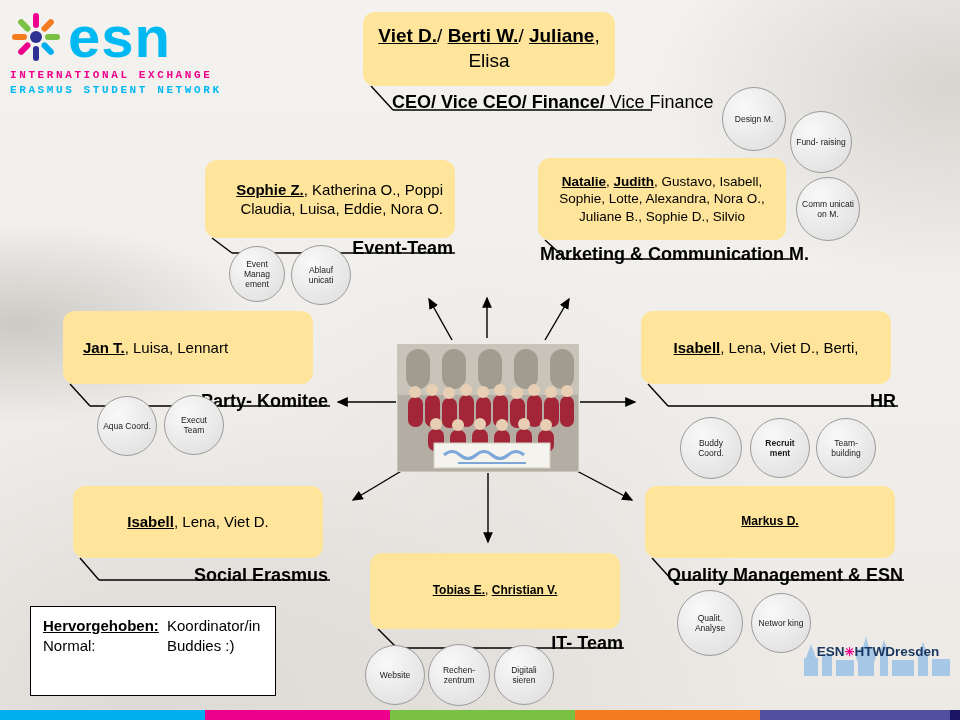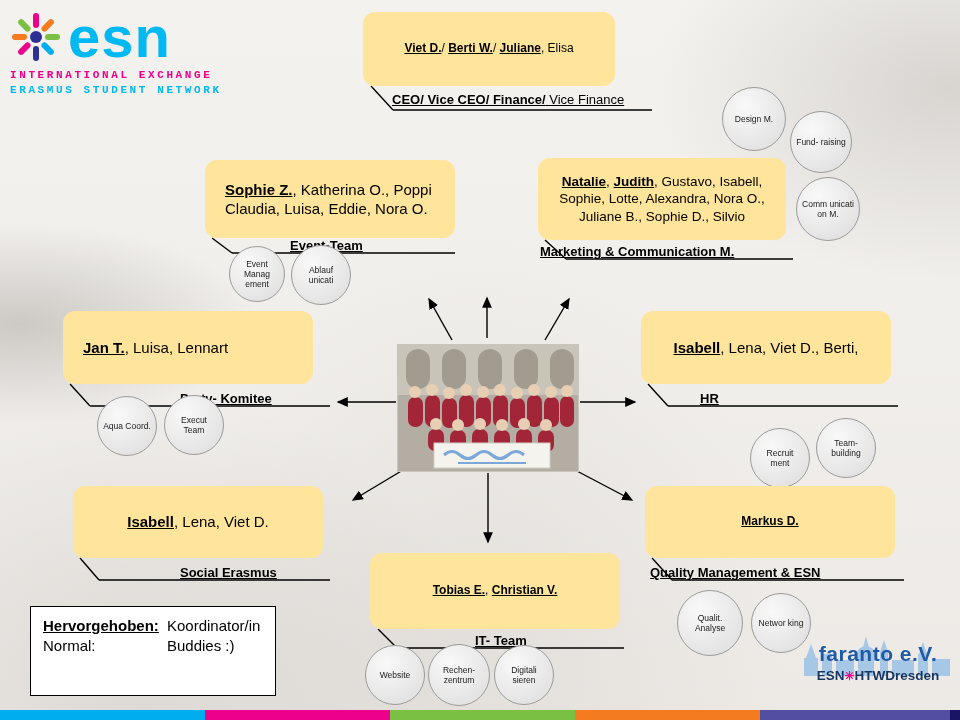--- a/index.html
+++ b/index.html
@@ -12,24 +12,24 @@
       radial-gradient(ellipse at 50% 90%, rgba(135,130,122,.10), transparent 45%),
       radial-gradient(ellipse at 15% 95%, rgba(120,115,108,.14), transparent 30%),
       linear-gradient(#f4f2ef,#edeae6);
   }
   .overlay{position:absolute;left:0;top:0;width:960px;height:720px;pointer-events:none;}
   .box{
     position:absolute;background:#ffe59b;border-radius:12px;box-sizing:border-box;
     display:flex;align-items:center;justify-content:center;text-align:center;
     padding:8px 12px;font-size:15px;line-height:1.3;
   }
-  .box.align-left{justify-content:flex-start;text-align:left;padding-left:20px;}
+  .box.align-left{justify-content:flex-start;text-align:right;padding-left:20px;}
   .hl{font-weight:bold;text-decoration:underline;}
   .callout-label{
-    position:absolute;font-weight:bold;font-size:13px;text-align:left;white-space:nowrap;text-decoration:underline;
+    position:absolute;font-weight:bold;font-size:18px;text-align:right;white-space:nowrap;
   }
   .callout-label .normal{font-weight:normal;}
   .circle{
     position:absolute;border-radius:50%;
     background:radial-gradient(circle at 35% 30%, #f9f9f9, #dcdcdc);
     border:1px solid #9b9b9b;box-sizing:border-box;
     display:flex;align-items:center;justify-content:center;text-align:center;
     font-size:8.5px;line-height:1.2;padding:5px;overflow-wrap:anywhere;color:#1a1a1a;
   }
   
@@ -195,21 +195,21 @@
             <circle cx="148" cy="80" r="6"></circle>
         </g>
       </g>
 
       <rect x="36" y="98" width="116" height="25" fill="#f5f3ee" stroke="#d4cfc6"></rect>
       <path d="M46 110 q8 -7 16 0 t16 0 t16 0 t16 0 t16 0" stroke="#7da7d9" fill="none" stroke-width="3"></path>
       <path d="M60 118 h68" stroke="#7da7d9" stroke-width="2"></path>
     </svg>
   </div>
 
-  <div class="box" style="left:363px;top:12px;width:252px;height:74px;font-size:12px;">
+  <div class="box" style="left:363px;top:12px;width:252px;height:74px;font-size:19px;">
     <div><span class="hl">Viet D.</span><span>/ </span><span class="hl">Berti W.</span><span>/ </span><span class="hl">Juliane</span><span>, Elisa</span></div>
   </div>
   <div class="callout-label" style="left:392px;top:92px;width:258px;">
     <span>CEO/ Vice CEO/ Finance/</span><span class="normal"> Vice Finance</span>
   </div>
 
   <div class="box align-left" style="left:205px;top:160px;width:250px;height:78px;">
     <div><span class="hl">Sophie Z.</span><span>, Katherina O., Poppi Claudia, Luisa, Eddie, Nora O.</span></div>
   </div>
   <div class="callout-label" style="left:290px;top:238px;width:163px;">Event-Team</div>
@@ -228,21 +228,22 @@
     <div><span class="hl">Jan T.</span><span>, Luisa, Lennart</span></div>
   </div>
   <div class="callout-label" style="left:180px;top:391px;width:148px;">Party- Komitee</div>
   <div class="circle" style="left:97px;top:396px;width:60px;height:60px;">Aqua Coord.</div>
   <div class="circle" style="left:164px;top:395px;width:60px;height:60px;">Execut Team</div>
 
   <div class="box" style="left:641px;top:311px;width:250px;height:73px;">
     <div><span class="hl">Isabell</span><span>, Lena, Viet D., Berti,</span></div>
   </div>
   <div class="callout-label" style="left:700px;top:391px;width:196px;">HR</div>
-  <div class="circle" style="left:750px;top:428px;width:60px;height:60px;">Recruit ment</div>
+  <div class="circle" style="left:680px;top:417px;width:62px;height:62px;">Buddy Coord.</div>
+  <div class="circle" style="left:750px;top:418px;width:60px;height:60px;font-weight:bold;">Recruit ment</div>
   <div class="circle" style="left:816px;top:418px;width:60px;height:60px;">Team- building</div>
 
   <div class="box" style="left:73px;top:486px;width:250px;height:72px;">
     <div><span class="hl">Isabell</span><span>, Lena, Viet D.</span></div>
   </div>
   <div class="callout-label" style="left:180px;top:565px;width:148px;">Social Erasmus</div>
 
   <div class="box" style="left:645px;top:486px;width:250px;height:72px;font-size:12px;">
     <div><span class="hl">Markus D.</span></div>
   </div>
@@ -280,21 +281,20 @@
         <rect x="58" y="24" width="16" height="18"></rect>
         <polygon points="66,2 69,14 63,14"></polygon>
         <rect x="80" y="18" width="8" height="24"></rect>
         <polygon points="84,6 88,18 80,18"></polygon>
         <rect x="92" y="26" width="22" height="16"></rect>
         <rect x="118" y="20" width="10" height="22"></rect>
         <polygon points="123,8 127,20 119,20"></polygon>
         <rect x="132" y="25" width="18" height="17"></rect>
       </g>
     </svg>
-    <div class="name">faranto e.V.</div>
     <div class="sub">
       <span>ESN</span><span class="star">✳</span><span>HTWDresden</span>
     </div>
   </div>
 
   <div id="footer-stripe">
     <div style="width: 205px; background: rgb(0, 174, 239);"></div>
     <div style="width: 185px; background: rgb(236, 0, 140);"></div>
     <div style="width: 185px; background: rgb(122, 193, 67);"></div>
     <div style="width: 185px; background: rgb(244, 123, 32);"></div>

